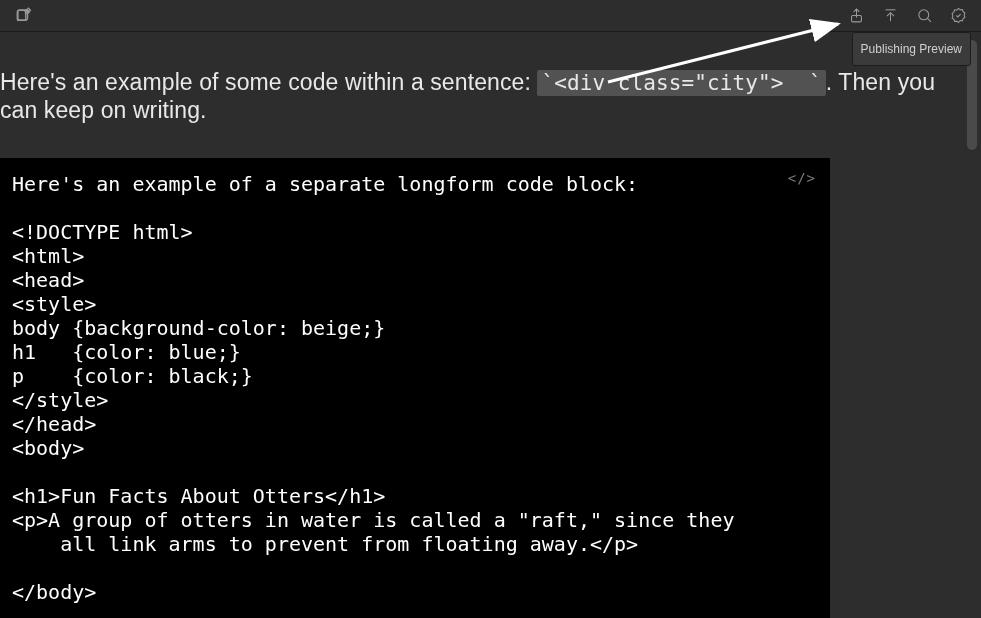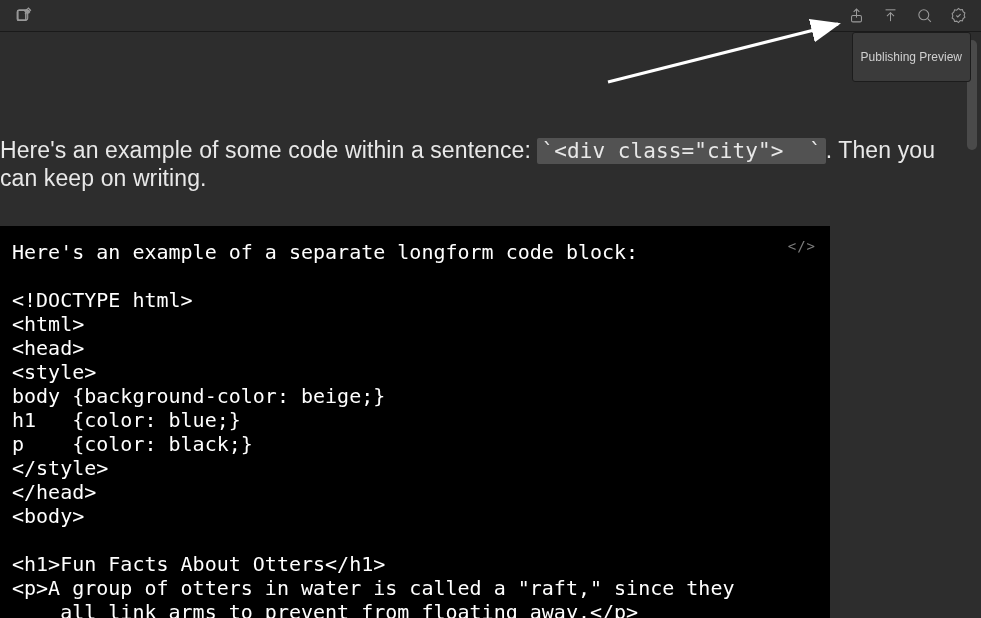--- a/index.html
+++ b/index.html
@@ -38,21 +38,21 @@
     border-radius: 4px;
   }
   .tb-icon svg { width: 17px; height: 17px; stroke: currentColor; fill: none; stroke-width: 1.5; }
   .tooltip {
     position: absolute;
     top: 32px;
     right: 10px;
     background: #3b3b3b;
     color: #d0d0d0;
     font-size: 12px;
-    padding: 17px 8px;
+    padding: 9px 8px;
     border-radius: 3px;
     border: 1px solid #1c1c1c;
     white-space: nowrap;
     z-index: 50;
   }
   .content {
     position: absolute;
     top: 33px;
     left: 0;
     right: 20px;
@@ -74,21 +74,21 @@
     right: 2px;
     top: 0;
     height: 110px;
     background: #4a4a4a;
     border-radius: 6px;
   }
   .para {
     font-size: 23px;
     line-height: 1.2;
     color: #e8e8e8;
-    padding-top: 104px;
+    padding-top: 36px;
     padding-left: 0;
     padding-right: 10px;
     letter-spacing: 0.1px;
   }
   .inline-code {
     background: #525252;
     font-family: "SF Mono", Menlo, Consolas, monospace;
     font-size: 21px;
     padding: 1px 4px;
     border-radius: 2px;

